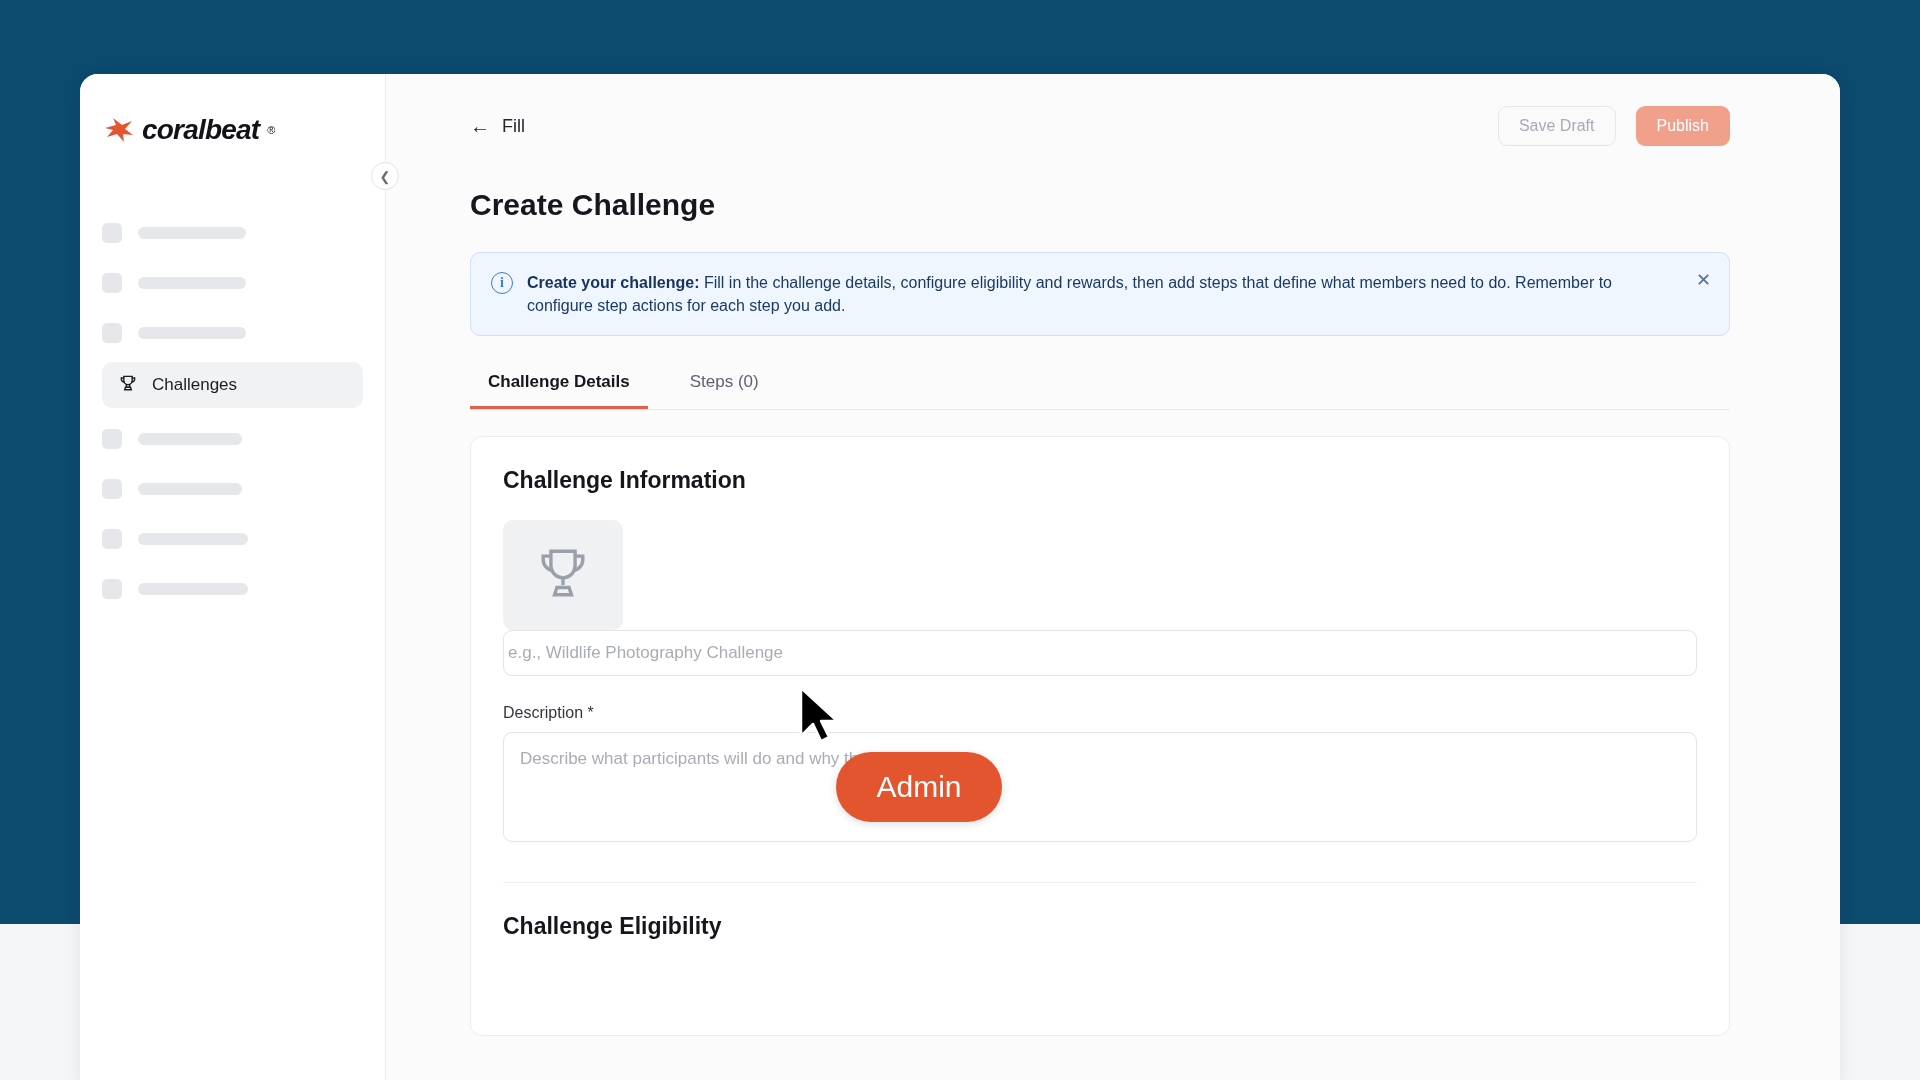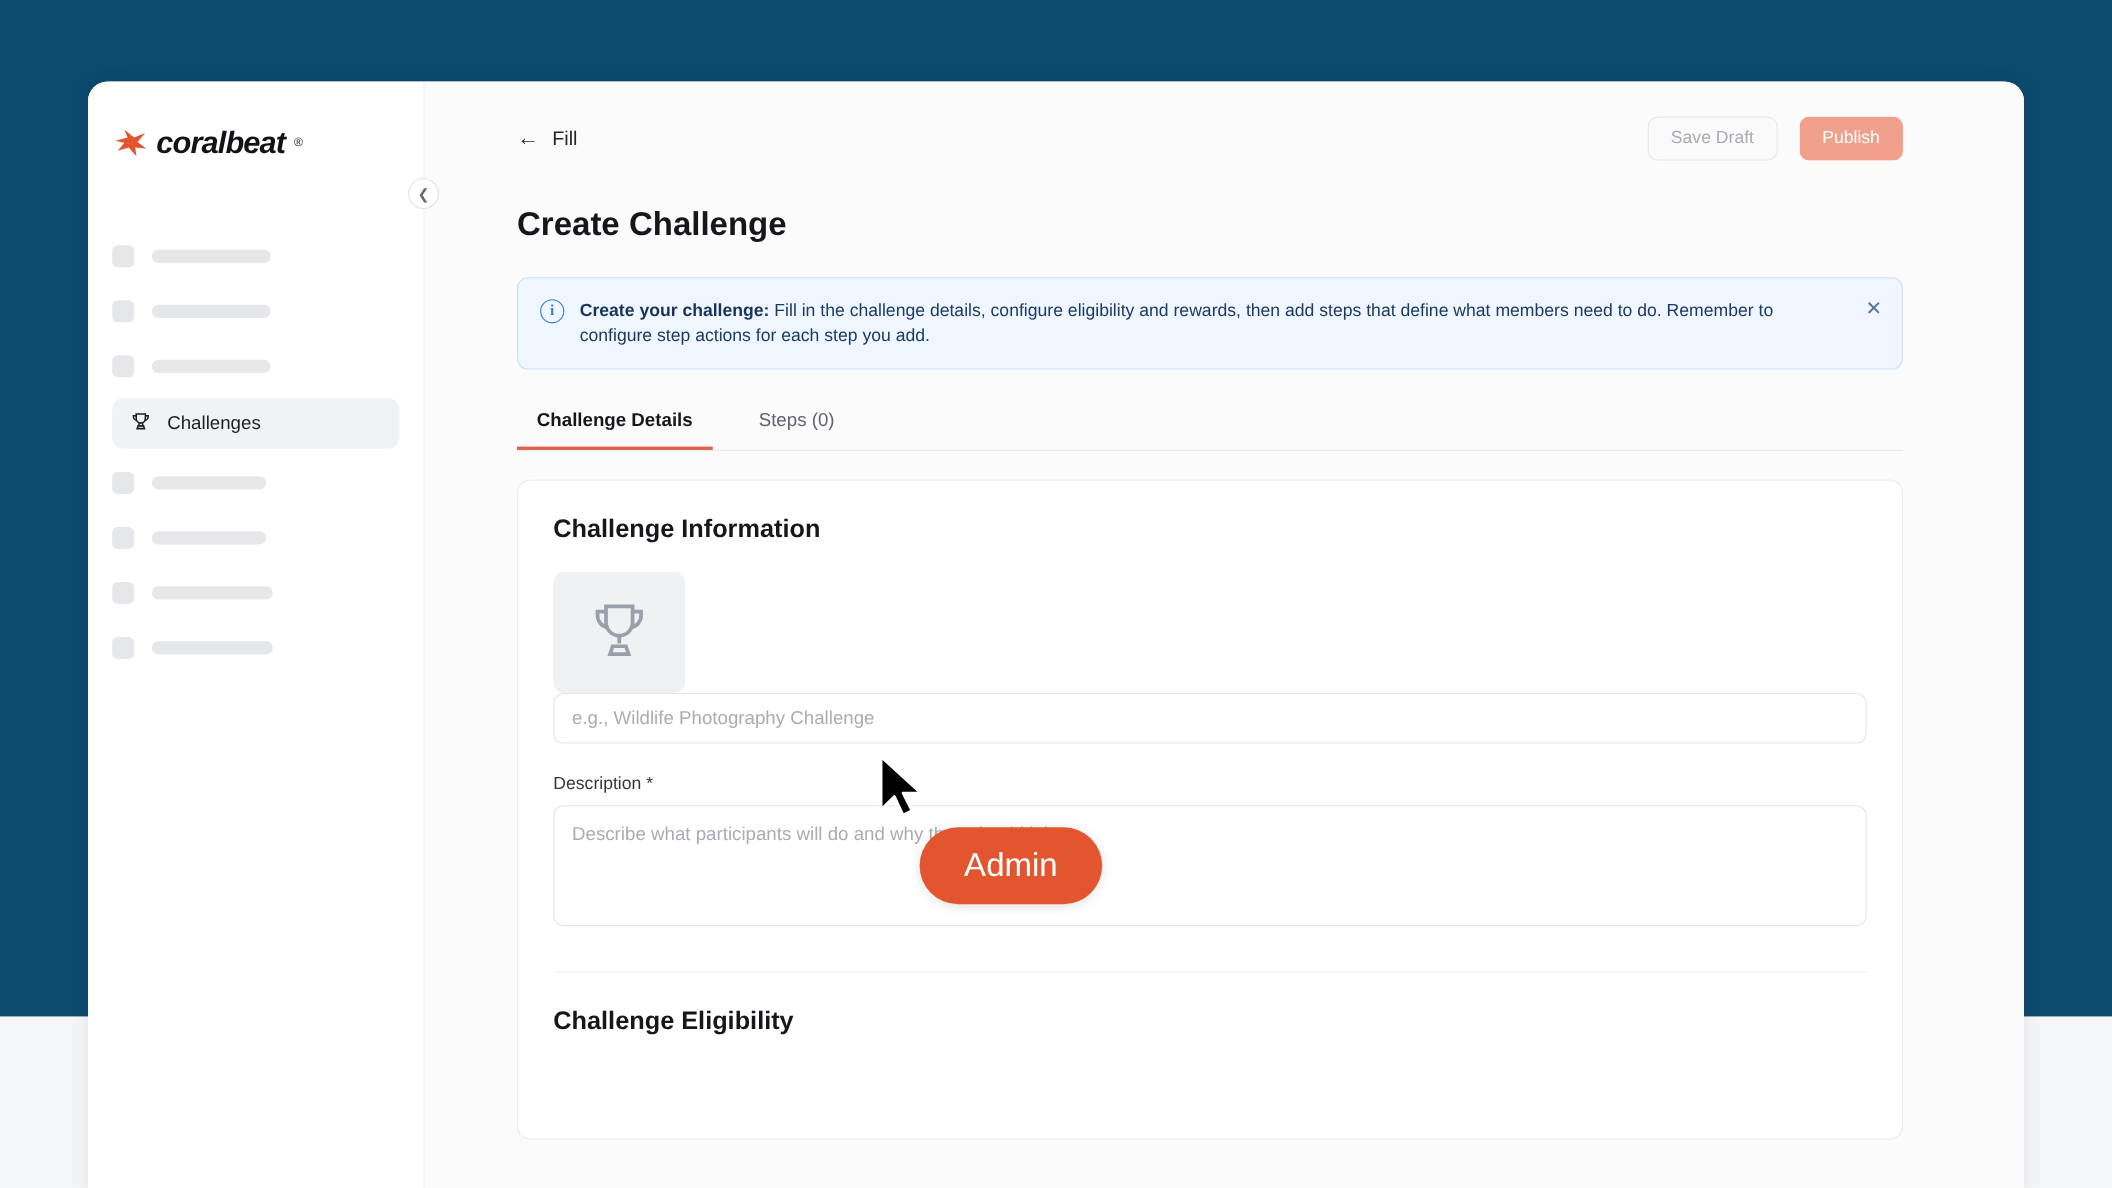--- a/index.html
+++ b/index.html
@@ -228,21 +228,21 @@
     margin: 28px 0 10px 0;
   }
   .input, .textarea {
     width: 100%;
     border: 1px solid #e3e4e8;
     border-radius: 9px;
     background: #fff;
     font-size: 17px;
     color: #15171c;
     font-family: "Liberation Sans", sans-serif;
-    padding: 0 16px;
+    padding: 0 4px;
   }
   .input { height: 46px; }
   .textarea {
     height: 110px;
     padding: 14px 16px;
     resize: none;
     line-height: 1.4;
   }
   .input::placeholder, .textarea::placeholder { color: #a8acb4; }
   .divider {

